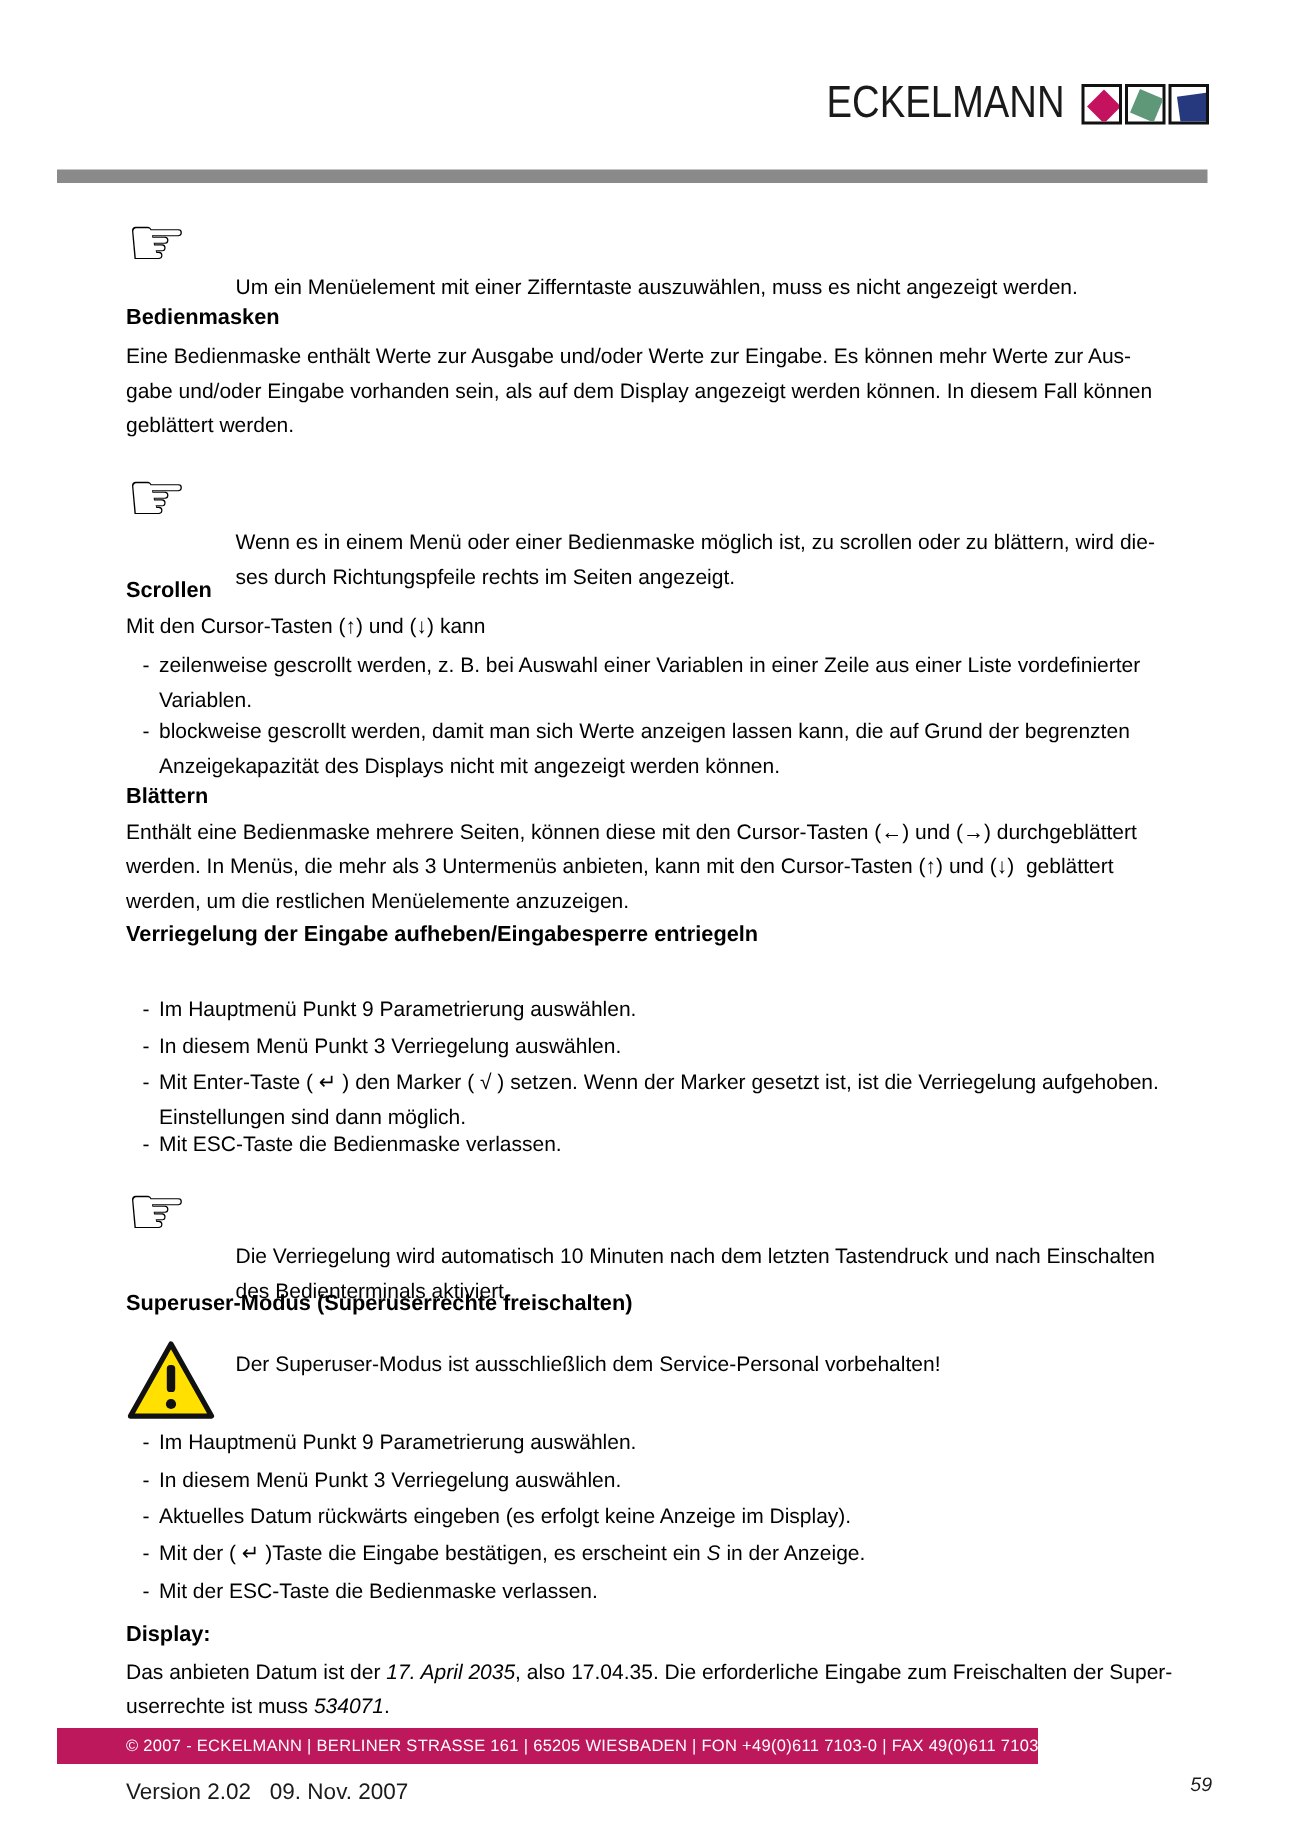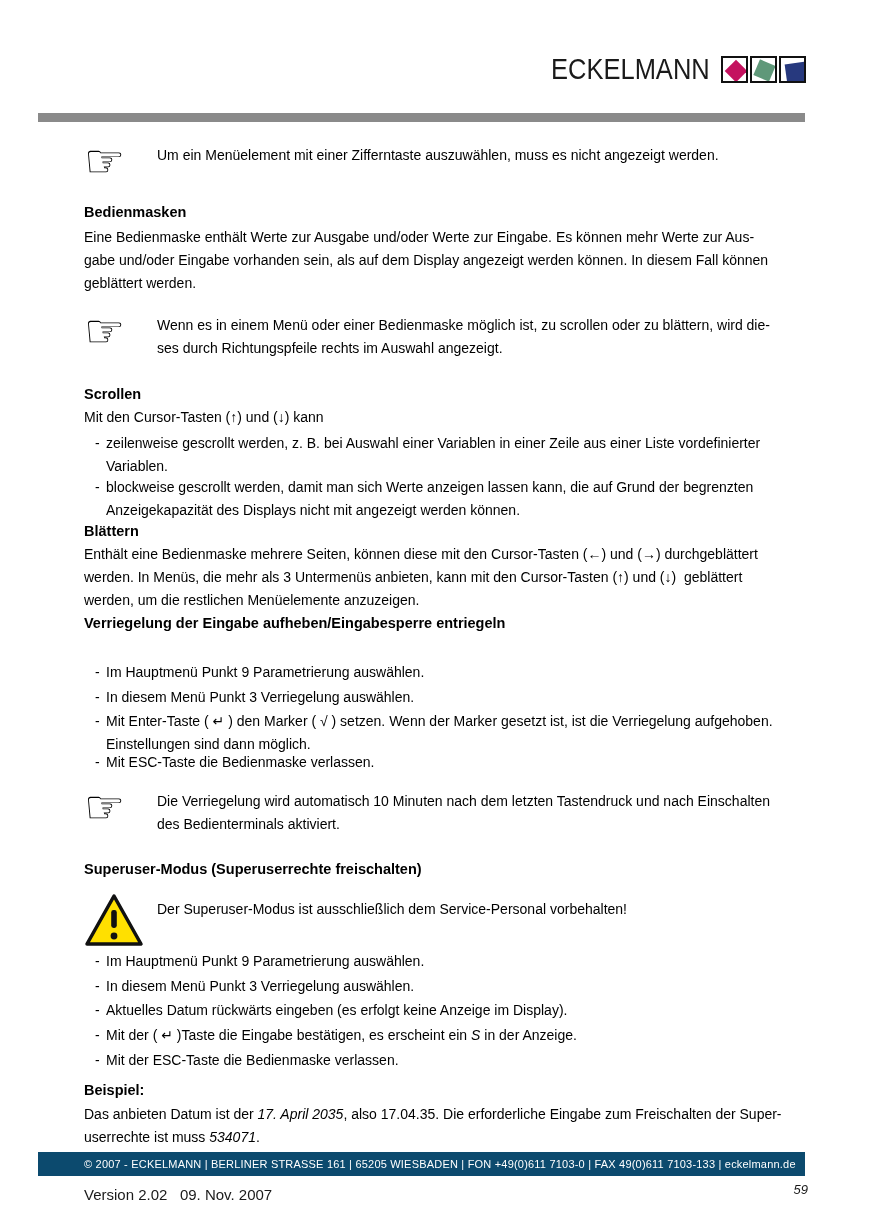--- a/index.html
+++ b/index.html
@@ -45,35 +45,35 @@
   .divider { left: 38px; top: 113px; width: 767px; height: 9px; background: #8a8a8a; }
 
   
   .line { display: block; white-space: pre; font-size: 14px; line-height: 23px; }
   .heading { font-size: 14.5px; font-weight: bold; line-height: 20px; white-space: pre; }
   .it { font-style: italic; }
 
   
   .note { left: 84px; width: 722px; display: flex; align-items: flex-start; }
   .note-icon { width: 73px; flex: none; font-size: 46px; line-height: 42px; color: #000; }
-  .note-text { padding-top: 4px; }
+  .note-text { padding-top: 4px; margin-top: 36px; }
 
   
   .bullet { left: 95px; display: flex; align-items: flex-start; }
   .dash { width: 11px; flex: none; font-size: 14px; line-height: 23px; }
 
   
   .warn-row { left: 84px; width: 722px; display: flex; align-items: flex-start; }
   .warn-icon { width: 73px; flex: none; }
   .warn-text { padding-top: 5px; }
 
   
   .footer-bar {
-    left: 38px; top: 1152px; width: 767px; height: 24px;
-    background: #0c4a6e; color: #fff;
+    left: 38px; top: 1152px; width: 654px; height: 24px;
+    background: #be185d; color: #fff;
     font-size: 11px; line-height: 24px;
     padding-left: 46px; letter-spacing: 0.2px; white-space: pre;
   }
   .version { left: 84px; top: 1186px; font-size: 15px; color: #1a1a1a; white-space: pre; }
   .pagenum { top: 1182px; right: 62px; font-size: 13px; color: #1a1a1a; font-style: italic; }
 </style>
 </head>
 <body>
 
 <div class="page">
@@ -106,21 +106,21 @@
   <div class="abs" style="top:226px;left:84px">
     <span class="line">Eine Bedienmaske enthält Werte zur Ausgabe und/oder Werte zur Eingabe. Es können mehr Werte zur Aus-</span>
     <span class="line">gabe und/oder Eingabe vorhanden sein, als auf dem Display angezeigt werden können. In diesem Fall können</span>
     <span class="line">geblättert werden.</span>
   </div>
 
   <div class="abs note" style="top:310px">
     <div class="note-icon"><span>☞</span></div>
     <div class="note-text">
       <span class="line">Wenn es in einem Menü oder einer Bedienmaske möglich ist, zu scrollen oder zu blättern, wird die-</span>
-      <span class="line">ses durch Richtungspfeile rechts im Auswahl angezeigt.</span>
+      <span class="line">ses durch Richtungspfeile rechts im Seiten angezeigt.</span>
     </div>
   </div>
 
   <div class="abs heading" style="top:384px;left:84px">Scrollen</div>
   <div class="abs" style="top:406px;left:84px">
     <span class="line">Mit den Cursor-Tasten (↑) und (↓) kann</span>
   </div>
   <div class="abs bullet" style="top:432px">
     <span class="dash">-</span>
     <div>
@@ -217,21 +217,21 @@
       <span class="line"><span>Mit der ( ↵ )Taste die Eingabe bestätigen, es erscheint ein </span><span class="it">S</span><span> in der Anzeige.</span></span>
     </div>
   </div>
   <div class="abs bullet" style="top:1049px">
     <span class="dash">-</span>
     <div>
       <span class="line">Mit der ESC-Taste die Bedienmaske verlassen.</span>
     </div>
   </div>
 
-  <div class="abs heading" style="top:1080px;left:84px">Beispiel:</div>
+  <div class="abs heading" style="top:1080px;left:84px">Display:</div>
   <div class="abs" style="top:1103px;left:84px">
     <span class="line"><span>Das anbieten Datum ist der </span><span class="it">17. April 2035</span><span>, also 17.04.35. Die erforderliche Eingabe zum Freischalten der Super-</span></span>
     <span class="line"><span>userrechte ist muss </span><span class="it">534071</span><span>.</span></span>
   </div>
 
   <div class="abs footer-bar">© 2007 - ECKELMANN | BERLINER STRASSE 161 | 65205 WIESBADEN | FON +49(0)611 7103-0 | FAX 49(0)611 7103-133 | eckelmann.de</div>
   <div class="abs version">Version 2.02   09. Nov. 2007</div>
   <div class="abs pagenum">59</div>
 
 </div>

